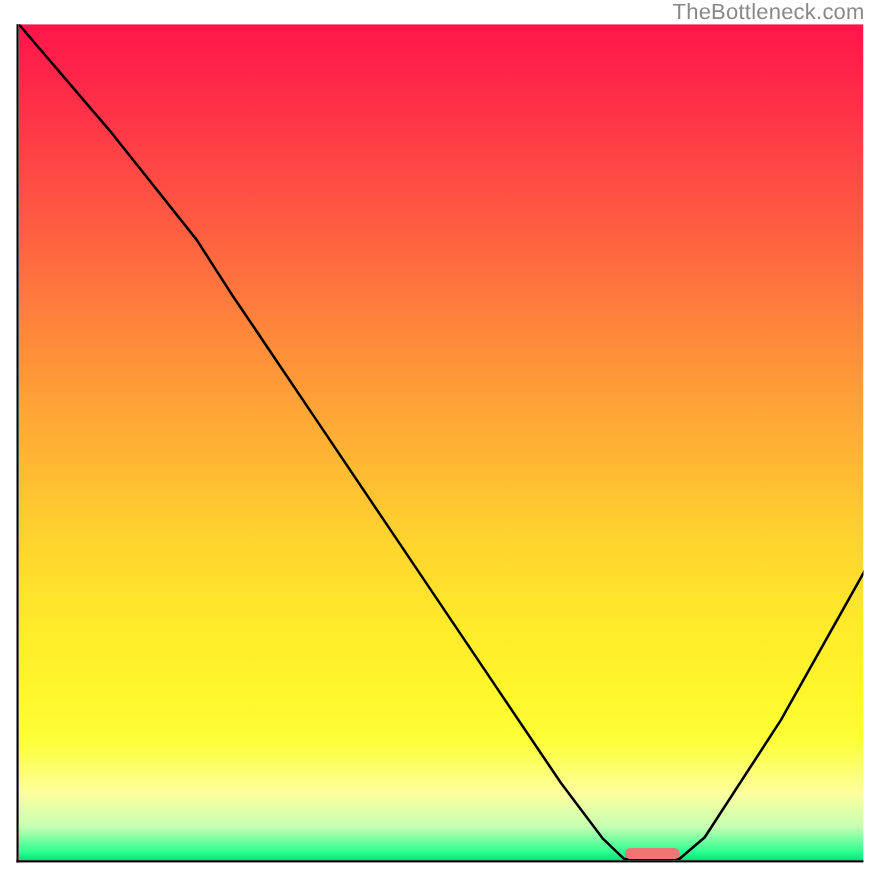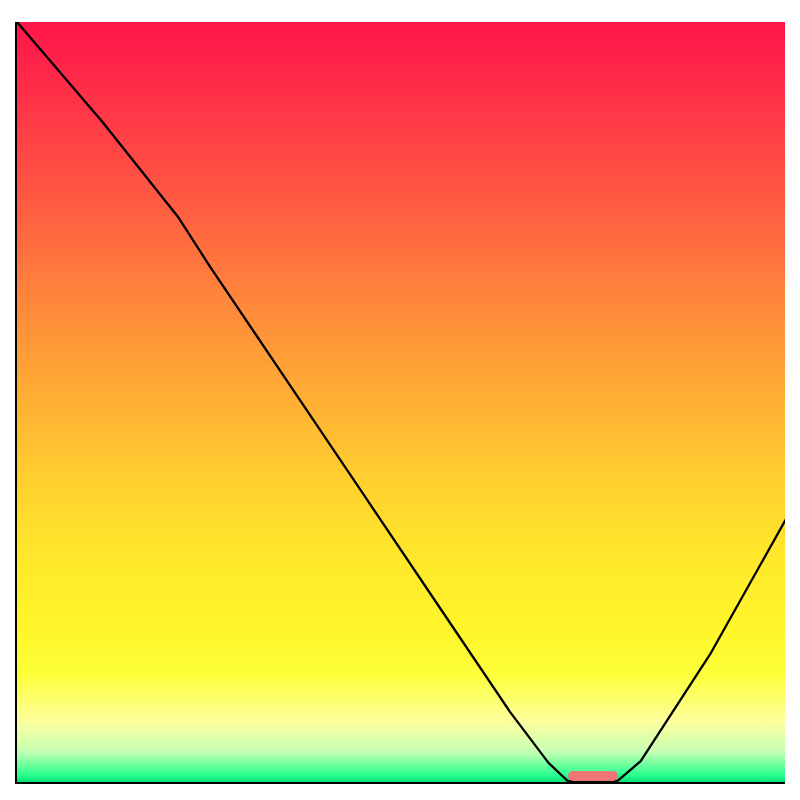--- a/index.html
+++ b/index.html
@@ -72,20 +72,21 @@
     font-family: Arial, Helvetica, sans-serif;
     font-size: 20px;
     color: #88888a;
     letter-spacing: 0.2px;
   }
 </style>
 </head>
 <body>
 
 <div class="stage">
+  <div class="watermark">TheBottleneck.com</div>
 
   <div class="plot-area">
     <div class="gradient"></div>
     <svg class="curve" viewBox="0 0 770 762" preserveAspectRatio="none">
       <path id="curve-path" fill="none" stroke="#000000" stroke-width="2.3" stroke-linejoin="round" stroke-linecap="round" d="M0.00 0.00 L84.70 99.06 L161.70 195.83 L192.50 243.84 L269.50 358.14 L346.50 472.44 L423.50 586.74 L492.80 689.61 L531.30 740.66 L550.55 758.95 L600.60 758.95 L623.70 739.14 L693.00 632.46 L770.00 495.30"></path>
     </svg>
     <div id="marker" class="marker" style="left: 550.55px; width: 50.05px; background: rgb(240, 117, 117);"></div>
   </div>
 </div>
 

